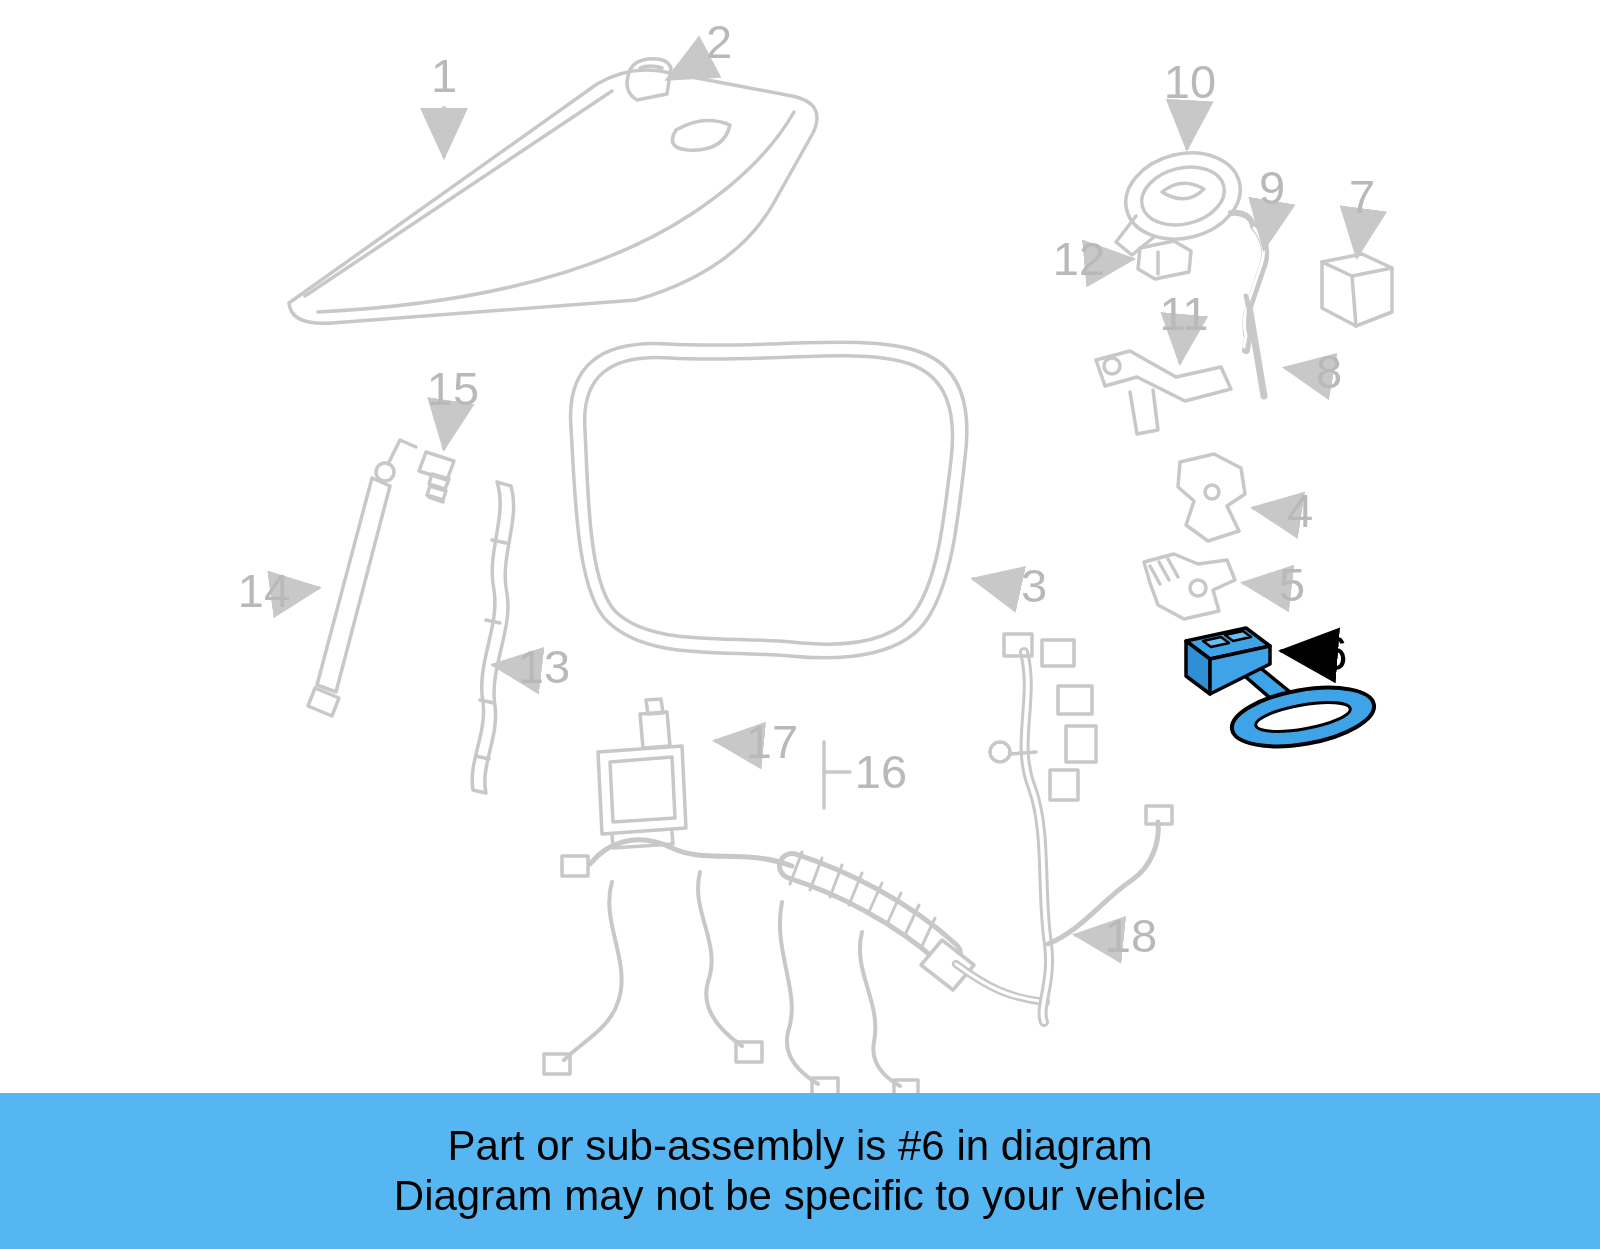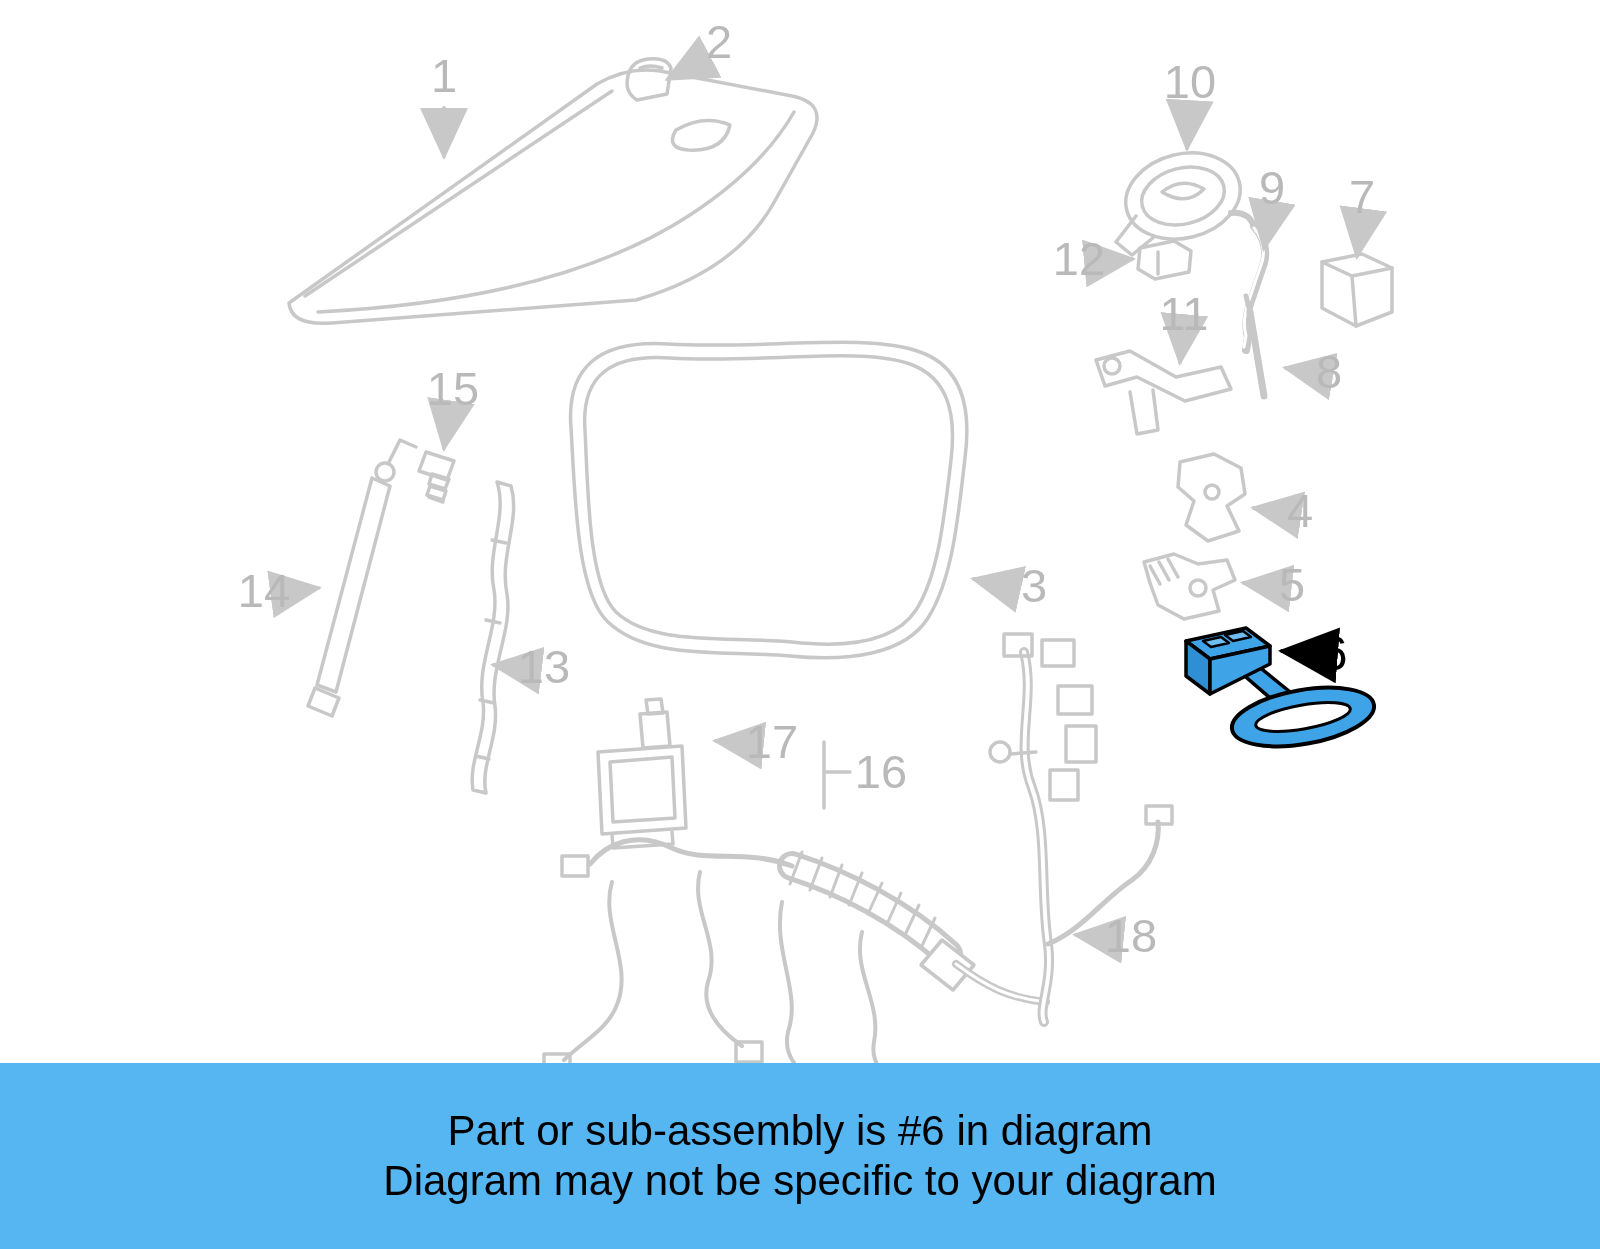--- a/index.html
+++ b/index.html
@@ -16,21 +16,21 @@
     font-size:47px;
     fill:#b9b9b9;
   }
   .part-label.highlight{
     fill:#000000;
     font-size:48px;
   }
   .banner{
     position:absolute;
     left:0;bottom:0;
-    width:1600px;height:186px;
+    width:1600px;height:156px;
     background:#55b6f2;
     display:flex;
     flex-direction:column;
     align-items:center;
     justify-content:center;
     color:#000000;
     font-size:42px;
     line-height:1.2;
     text-align:center;
   }
@@ -235,16 +235,16 @@
       <text class="part-label" x="264" y="607">14</text>
       <text class="part-label" x="453" y="405">15</text>
       <text class="part-label" x="881" y="788">16</text>
       <text class="part-label" x="772" y="758">17</text>
       <text class="part-label" x="1131" y="952">18</text>
     </g>
   </svg>
 
   <div class="banner">
     <div>Part or sub-assembly is #6 in diagram</div>
-    <div>Diagram may not be specific to your diagram</div>
+    <div>Diagram may not be specific to your vehicle</div>
   </div>
 
 </div>
 
 </body></html>

